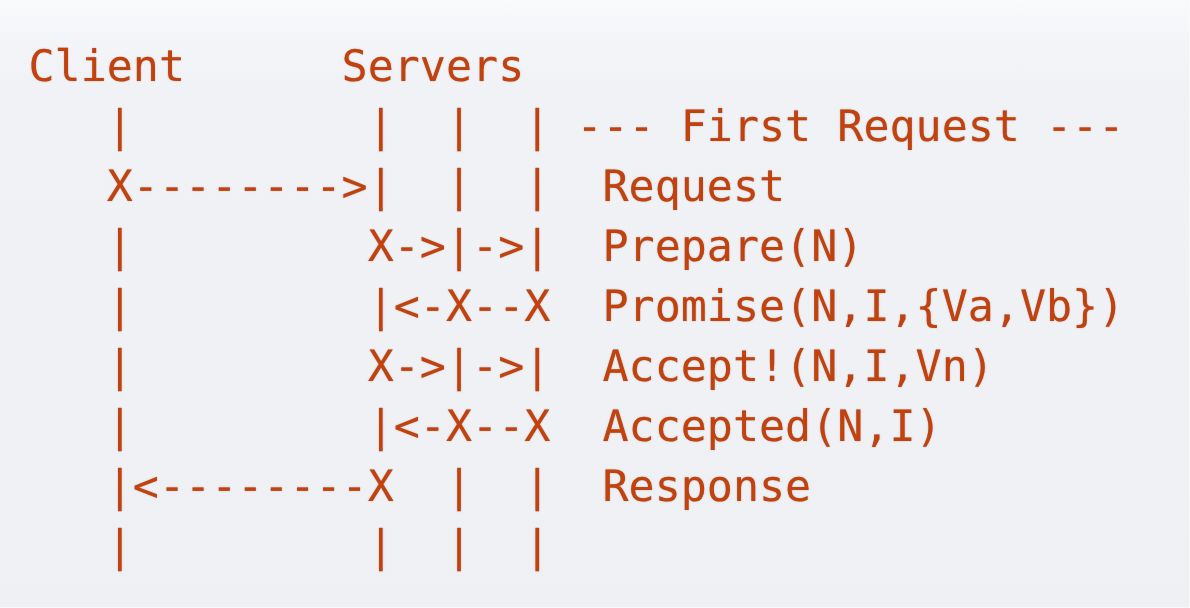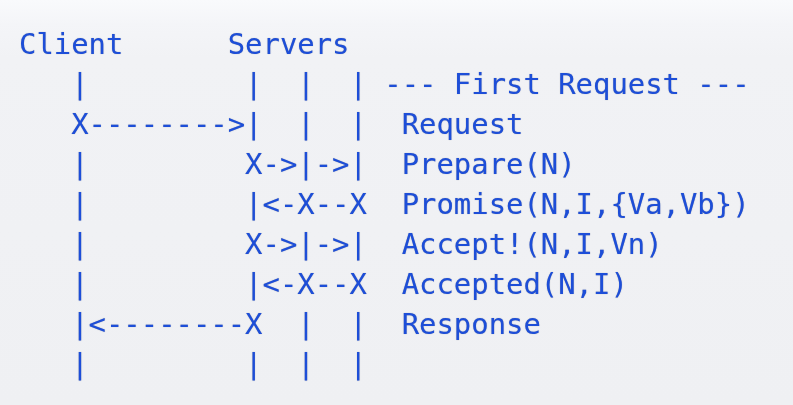--- a/index.html
+++ b/index.html
@@ -17,21 +17,21 @@
     position: relative;
     width: 793px;
     height: 405px;
   }
   pre.ascii {
     margin: 0;
     padding: 24px 0 0 19px;
     font-family: "DejaVu Sans Mono", "Liberation Mono", monospace;
     font-size: 28.9px;
     line-height: 40px;
-    color: #1d4ed8;
+    color: #c2410c;
     white-space: pre;
     text-shadow: 0 0 1px rgba(70, 70, 75, 0.45);
   }
   pre.ascii .line {
     display: block;
     height: 40px;
   }
 </style>
 </head>
 <body>

